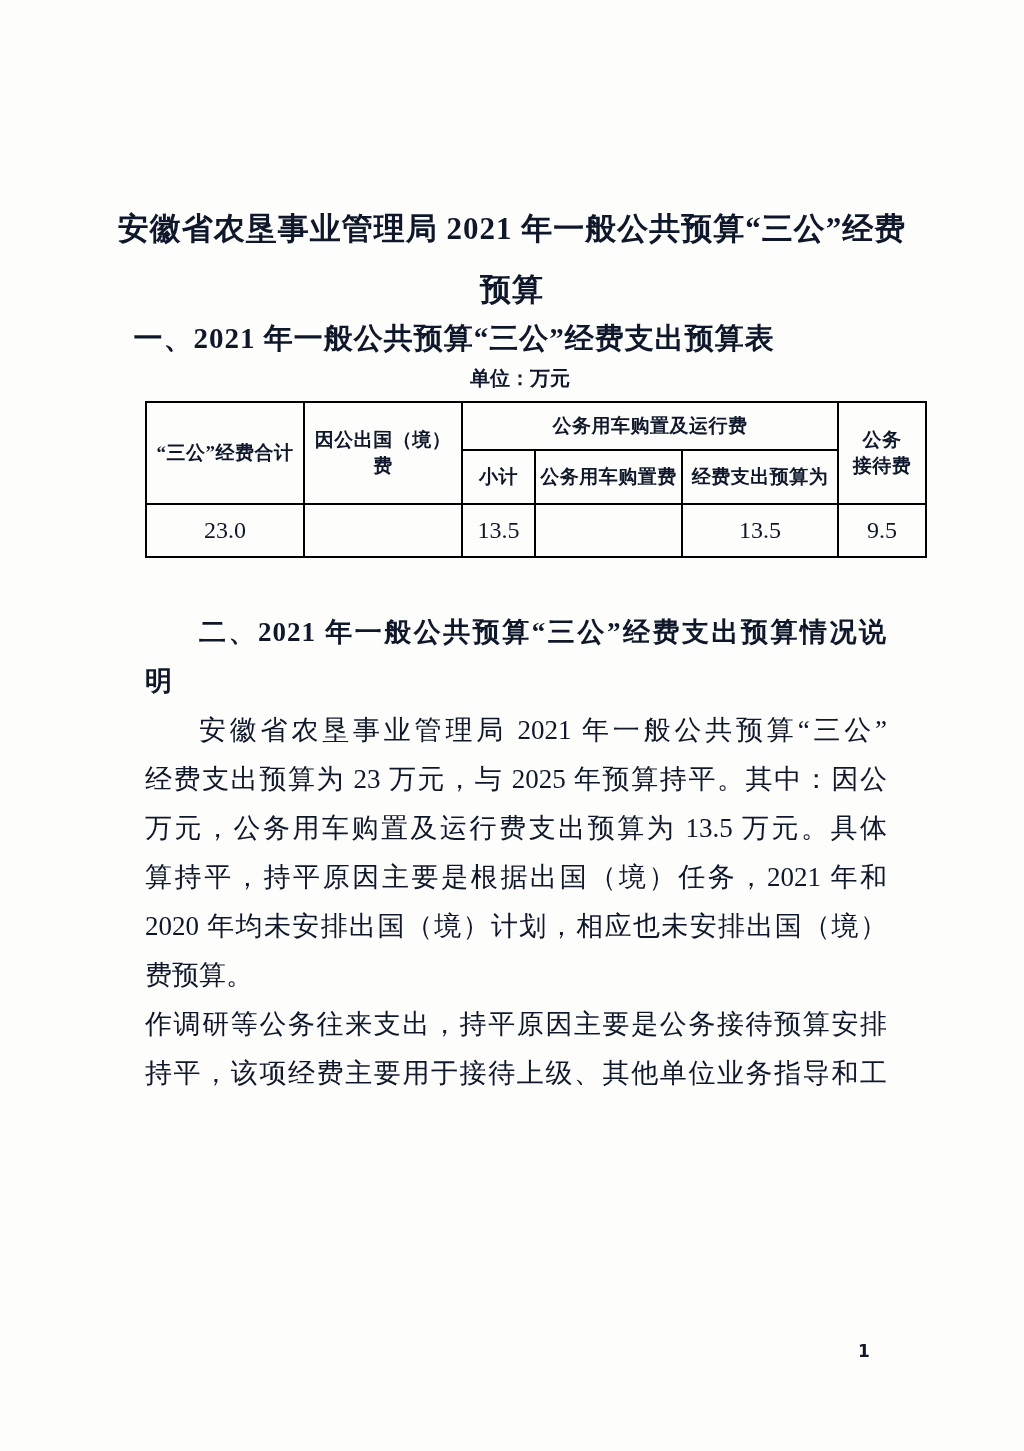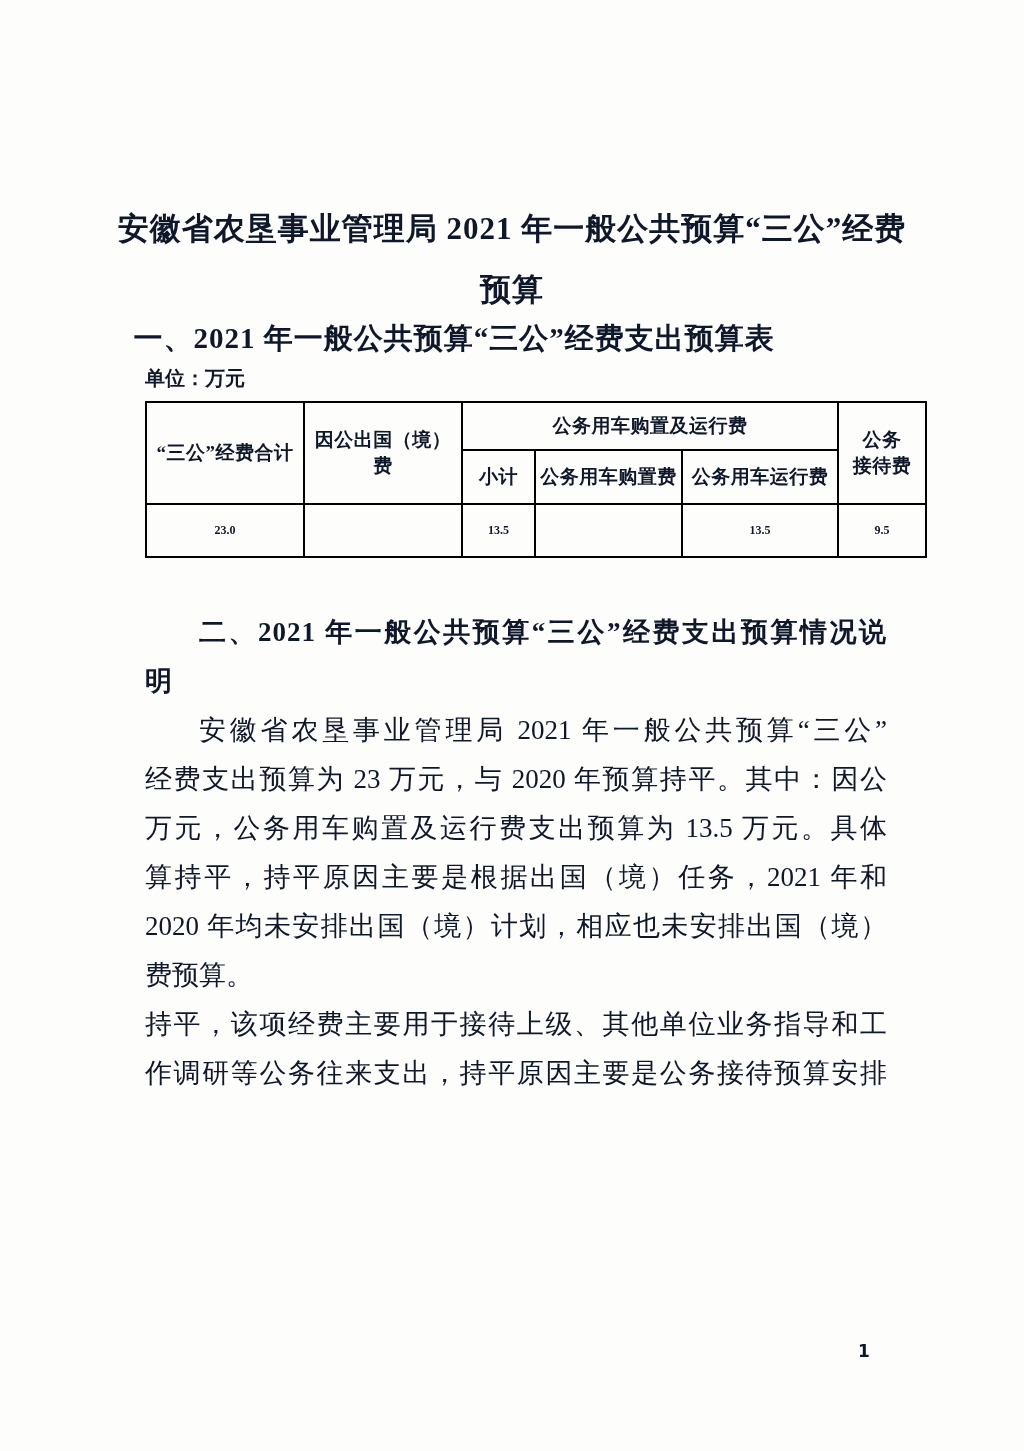--- a/index.html
+++ b/index.html
@@ -31,41 +31,41 @@
     text-align: center;
     font-size: 29px;
     font-weight: 800;
     line-height: 36px;
     letter-spacing: 1px;
   }
   .unit-label {
     position: absolute;
     top: 366px; left: 145px;
     width: 750px;
-    text-align: left;
+    text-align: center;
     font-size: 20px;
     font-weight: 700;
     line-height: 24px;
   }
   table.budget-table {
     position: absolute;
     top: 401px; left: 145px;
     width: 780px;
     border-collapse: collapse;
     table-layout: fixed;
   }
   table.budget-table td {
     border: 2px solid #000;
     text-align: center;
     vertical-align: middle;
     padding: 0 2px;
     overflow: hidden;
   }
   td.hdr { font-size: 19px; font-weight: 700; letter-spacing: 0.5px; }
-  td.val { font-size: 12px; font-weight: 700; }
+  td.val { font-size: 24px; font-weight: 400; }
   tr.hrow1 { height: 48px; }
   tr.hrow2 { height: 54px; }
   tr.drow  { height: 53px; }
   .two-line span { display: block; line-height: 26px; }
   .body-text {
     position: absolute;
     top: 608px; left: 145px;
     width: 742px;
     font-size: 27px;
     line-height: 49px;
@@ -116,44 +116,44 @@
         <td class="hdr" rowspan="2">因公出国（境）费</td>
         <td class="hdr" colspan="3">公务用车购置及运行费</td>
         <td class="hdr two-line" rowspan="2">
           <span>公务</span>
           <span>接待费</span>
         </td>
       </tr>
       <tr class="hrow2">
         <td class="hdr">小计</td>
         <td class="hdr">公务用车购置费</td>
-        <td class="hdr">公务用车运行费</td>
+        <td class="hdr">经费支出预算为</td>
       </tr>
       <tr class="drow">
         <td class="val">23.0</td>
         <td class="val"></td>
         <td class="val">13.5</td>
         <td class="val"></td>
         <td class="val">13.5</td>
         <td class="val">9.5</td>
       </tr>
     </tbody>
   </table>
 
   <div class="body-text">
     <div class="line j indent s2h">二、2021 年一般公共预算“三公”经费支出预算情况说</div>
     <div class="line s2h">明</div>
 
     <div class="line j indent">安徽省农垦事业管理局 2021 年一般公共预算“三公”</div>
-    <div class="line j">经费支出预算为 23 万元，与 2020 年预算持平。其中：因公</div>
+    <div class="line j">经费支出预算为 23 万元，与 2025 年预算持平。其中：因公</div>
     <div class="line j">万元，公务用车购置及运行费支出预算为 13.5 万元。具体</div>
 
     <div class="line j">算持平，持平原因主要是根据出国（境）任务，2021 年和</div>
     <div class="line j">2020 年均未安排出国（境）计划，相应也未安排出国（境）</div>
     <div class="line">费预算。</div>
 
+    <div class="line j">作调研等公务往来支出，持平原因主要是公务接待预算安排</div>
     <div class="line j">持平，该项经费主要用于接待上级、其他单位业务指导和工</div>
-    <div class="line j">作调研等公务往来支出，持平原因主要是公务接待预算安排</div>
   </div>
 
   <div class="page-number">1</div>
 
 </div>
 
 </body></html>

